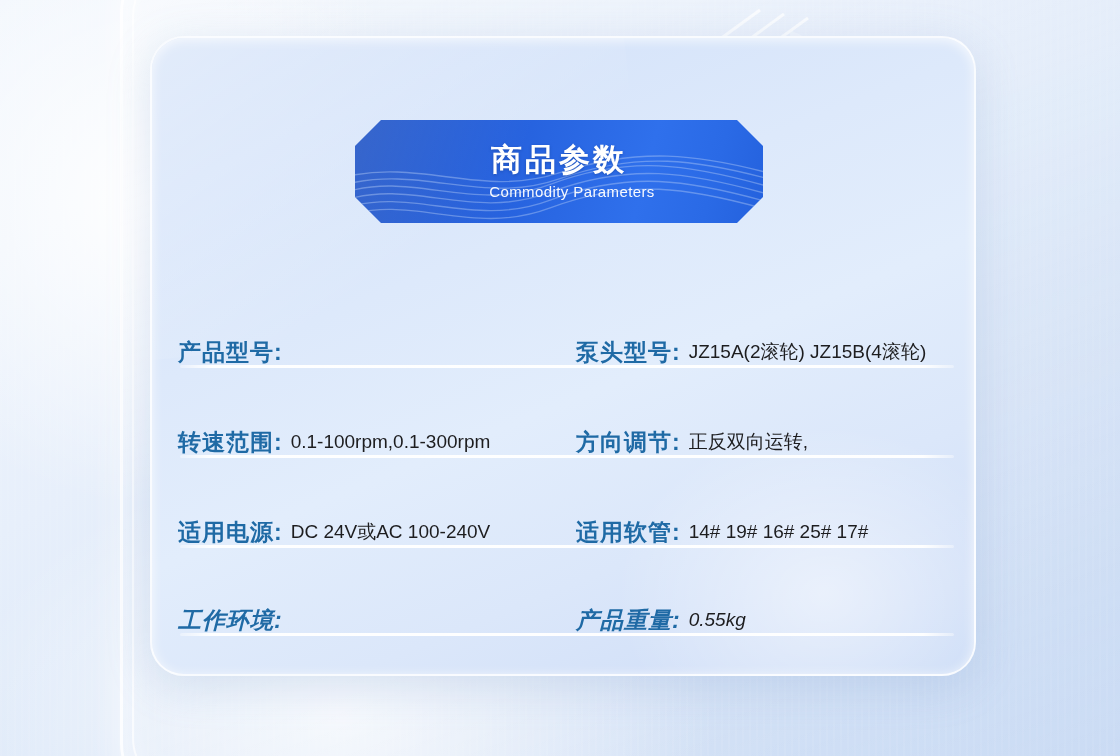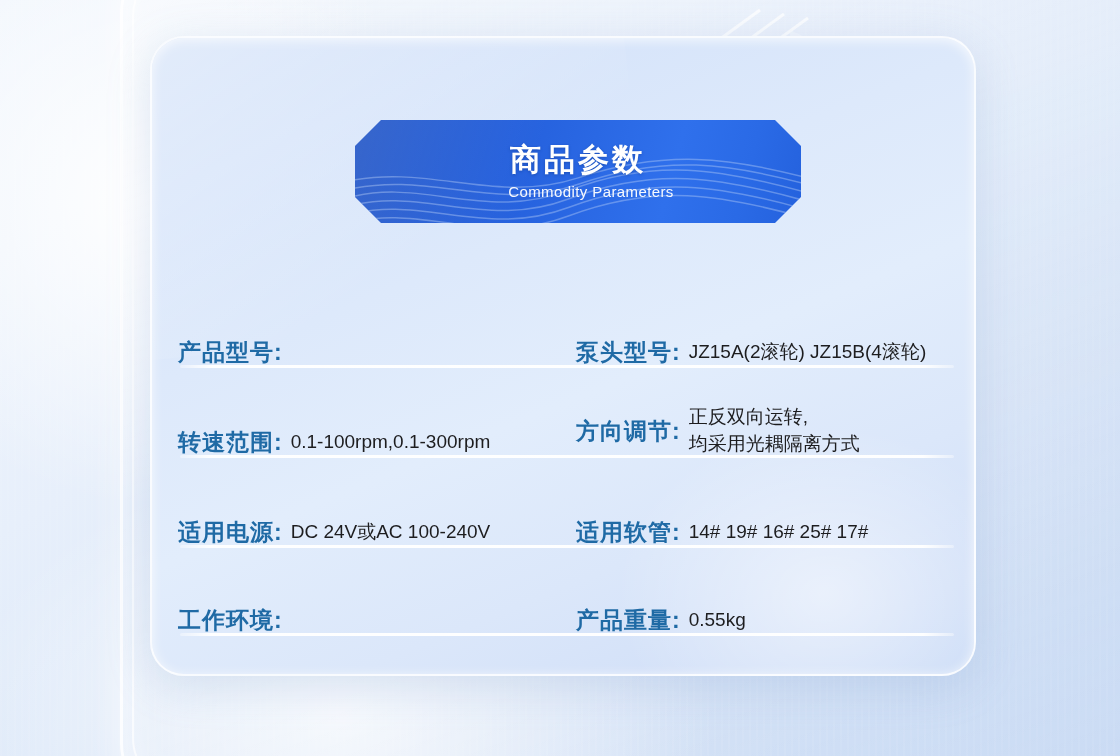--- a/index.html
+++ b/index.html
@@ -118,21 +118,21 @@
     right: -60px; bottom: -90px;
     width: 420px; height: 340px;
     background: radial-gradient(ellipse at center, rgba(255,255,255,0.50), rgba(255,255,255,0) 70%);
     pointer-events: none;
   }
 
   
   .banner-wrap {
     position: absolute;
     left: 355px; top: 120px;
-    width: 446px; height: 103px;
+    width: 408px; height: 103px;
   }
   .banner {
     position: absolute;
     inset: 0;
     background: linear-gradient(105deg,
         #1b50c4 0%,
         #1f57cf 14%,
         #2560dc 34%,
         #2a68e4 52%,
         #2f70ec 70%,
@@ -196,21 +196,21 @@
     position: absolute;
     left: 178px; top: 278px;
     width: 790px;
   }
   .spec-row {
     position: relative;
     display: flex;
     align-items: flex-end;
     min-height: 90px;
   }
-  .spec-row.last { min-height: 88px; }
+  .spec-row.last { min-height: 88px; font-style: italic; }
   .spec-divider {
     position: absolute;
     left: 2px; right: 14px;
     bottom: 0;
     height: 3px;
     background: linear-gradient(90deg,
         rgba(255,255,255,0.35) 0%,
         rgba(255,255,255,0.98) 4%,
         rgba(255,255,255,0.98) 96%,
         rgba(255,255,255,0.35) 100%);
@@ -311,21 +311,20 @@
       <div class="spec-cell left">
         <div class="spec-label">转速范围:</div>
         <div class="spec-value">
           <span class="vline">0.1-100rpm,0.1-300rpm</span>
         </div>
       </div>
       <div class="spec-cell right">
         <div class="spec-label">方向调节:</div>
         <div class="spec-value">
           <span class="vline">正反双向运转,</span>
-          <span class="vline">均采用光耦隔离方式</span>
         </div>
       </div>
       <div class="spec-divider"></div>
     </div>
 
     <div class="spec-row">
       <div class="spec-cell left">
         <div class="spec-label">适用电源:</div>
         <div class="spec-value">
           <span class="vline">DC 24V或AC 100-240V</span>

